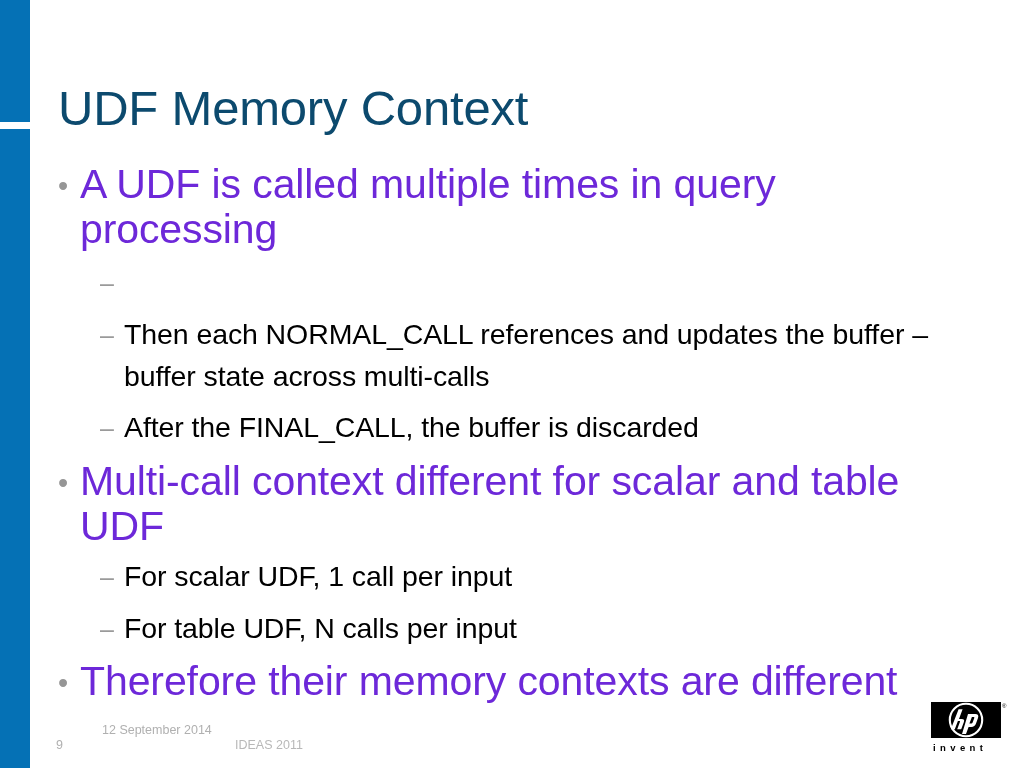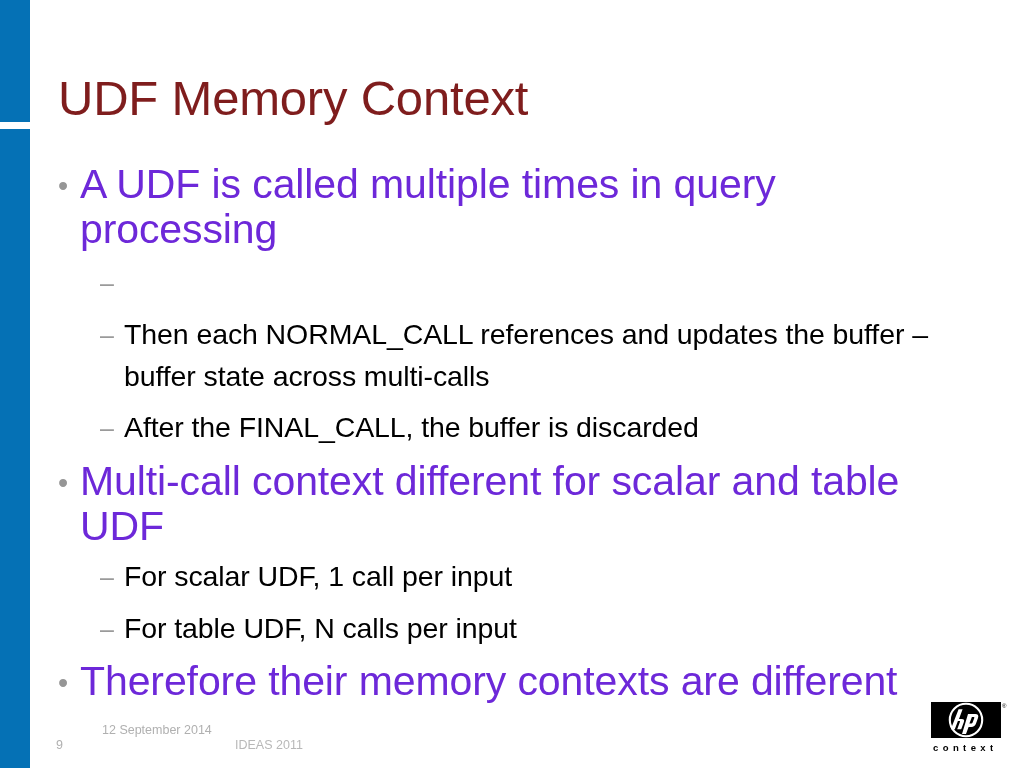--- a/index.html
+++ b/index.html
@@ -37,25 +37,25 @@
     top: 129px;
     width: 30px;
     height: 639px;
     background: #0571b5;
   }
 
   
   .title {
     position: absolute;
     left: 58px;
-    top: 70px;
+    top: 80px;
     width: 900px;
     font-size: 49px;
     line-height: 56px;
-    color: #7f1d1d;
+    color: #0c4a6e;
     letter-spacing: -0.2px;
     white-space: nowrap;
   }
 
   
   .body {
     position: absolute;
     left: 50px;
     top: 162px;
     width: 880px;
@@ -252,16 +252,16 @@
       <svg width="70" height="36" viewBox="0 0 70 36">
         <rect x="0" y="0" width="70" height="36" fill="#000000"></rect>
         <circle cx="35" cy="18" r="16.2" fill="none" stroke="#ffffff" stroke-width="2.1"></circle>
         <g fill="#ffffff">
           <path d="M27.6 7.2 L31.6 7.2 L28.0 17.0 L30.6 17.0 C33.0 17.0 33.6 17.9 32.9 19.9 L30.2 27.3 L26.2 27.3 L28.9 20.1 C29.2 19.3 29.0 19.0 28.3 19.0 L26.9 19.0 L23.8 27.3 L19.8 27.3 Z"></path>
           <path d="M37.0 12.1 L44.2 12.1 C47.0 12.1 47.9 13.6 47.0 16.1 L45.0 21.6 C44.2 23.8 42.8 25.1 40.2 25.1 L37.6 25.1 L35.0 32.1 L31.0 32.1 Z M38.4 21.6 L40.0 21.6 C40.8 21.6 41.3 21.3 41.6 20.5 L43.2 16.2 C43.5 15.4 43.3 15.1 42.5 15.1 L40.9 15.1 Z"></path>
         </g>
       </svg>
     </div>
     <div class="hp-reg">®</div>
-    <div class="hp-invent">context</div>
+    <div class="hp-invent">invent</div>
   </div>
 
 </div>
 
 </body></html>

